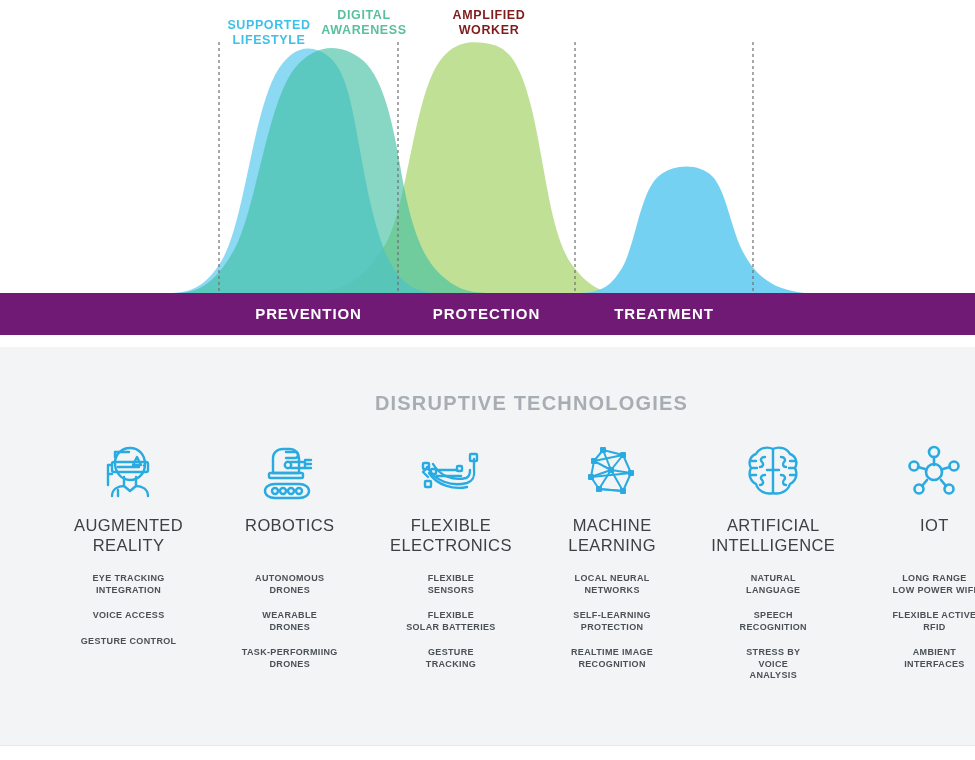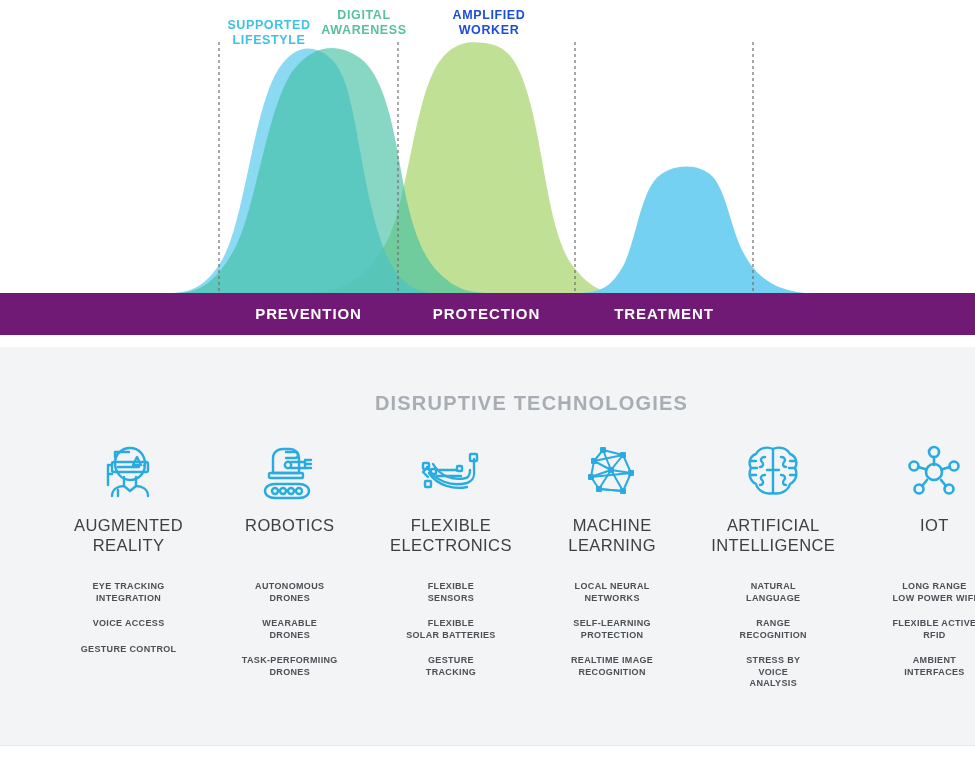--- a/index.html
+++ b/index.html
@@ -37,21 +37,21 @@
     text-align: center;
     font-size: 12.5px;
     font-weight: bold;
     letter-spacing: 0.6px;
     line-height: 15px;
     text-transform: uppercase;
     white-space: pre-line;
   }
   .curve-label.l0 { left: 203px; top: 18px; width: 132px; color: #3FC0E8; }
   .curve-label.l1 { left: 305px; top: 8px; width: 118px; color: #58BF9F; }
-  .curve-label.l2 { left: 424px; top: 8px; width: 130px; color: #1d4ed8; }
+  .curve-label.l2 { left: 424px; top: 8px; width: 130px; color: #7f1d1d; }
 
   .plot {
     position: absolute;
     left: 0;
     top: 0;
     width: 975px;
     height: 300px;
   }
 
   .bar-labels {
@@ -117,21 +117,21 @@
     margin-top: 8px;
     font-size: 16.5px;
     color: #3c4043;
     font-weight: normal;
     letter-spacing: 0.4px;
     line-height: 20px;
     white-space: pre-line;
     height: 46px;
   }
   .tech-items {
-    margin-top: 20px;
+    margin-top: 12px;
   }
   .tech-item {
     font-size: 9px;
     font-weight: bold;
     color: #4b5055;
     letter-spacing: 0.35px;
     line-height: 11.5px;
     white-space: pre-line;
     margin-bottom: 14px;
   }
@@ -339,21 +339,21 @@
           <path d="M6 18 L11 18 M6 25 L12 25 M6 32 L11 32"></path>
           <path d="M50 18 L45 18 M50 25 L44 25 M50 32 L45 32"></path>
           <path d="M22 27 L34 27"></path>
         </svg>
       </div>
       <div class="tech-name">ARTIFICIAL
 INTELLIGENCE</div>
       <div class="tech-items">
         <div class="tech-item">NATURAL
 LANGUAGE</div>
-        <div class="tech-item">RANGE
+        <div class="tech-item">SPEECH
 RECOGNITION</div>
         <div class="tech-item">STRESS BY
 VOICE
 ANALYSIS</div>
       </div>
     </div>
 
     <div class="tech-col">
       <div class="icon-wrap">
         <svg width="60" height="54" viewBox="0 0 60 54" fill="none" stroke="#29ABE2" stroke-width="2.6" stroke-linecap="round" stroke-linejoin="round">

